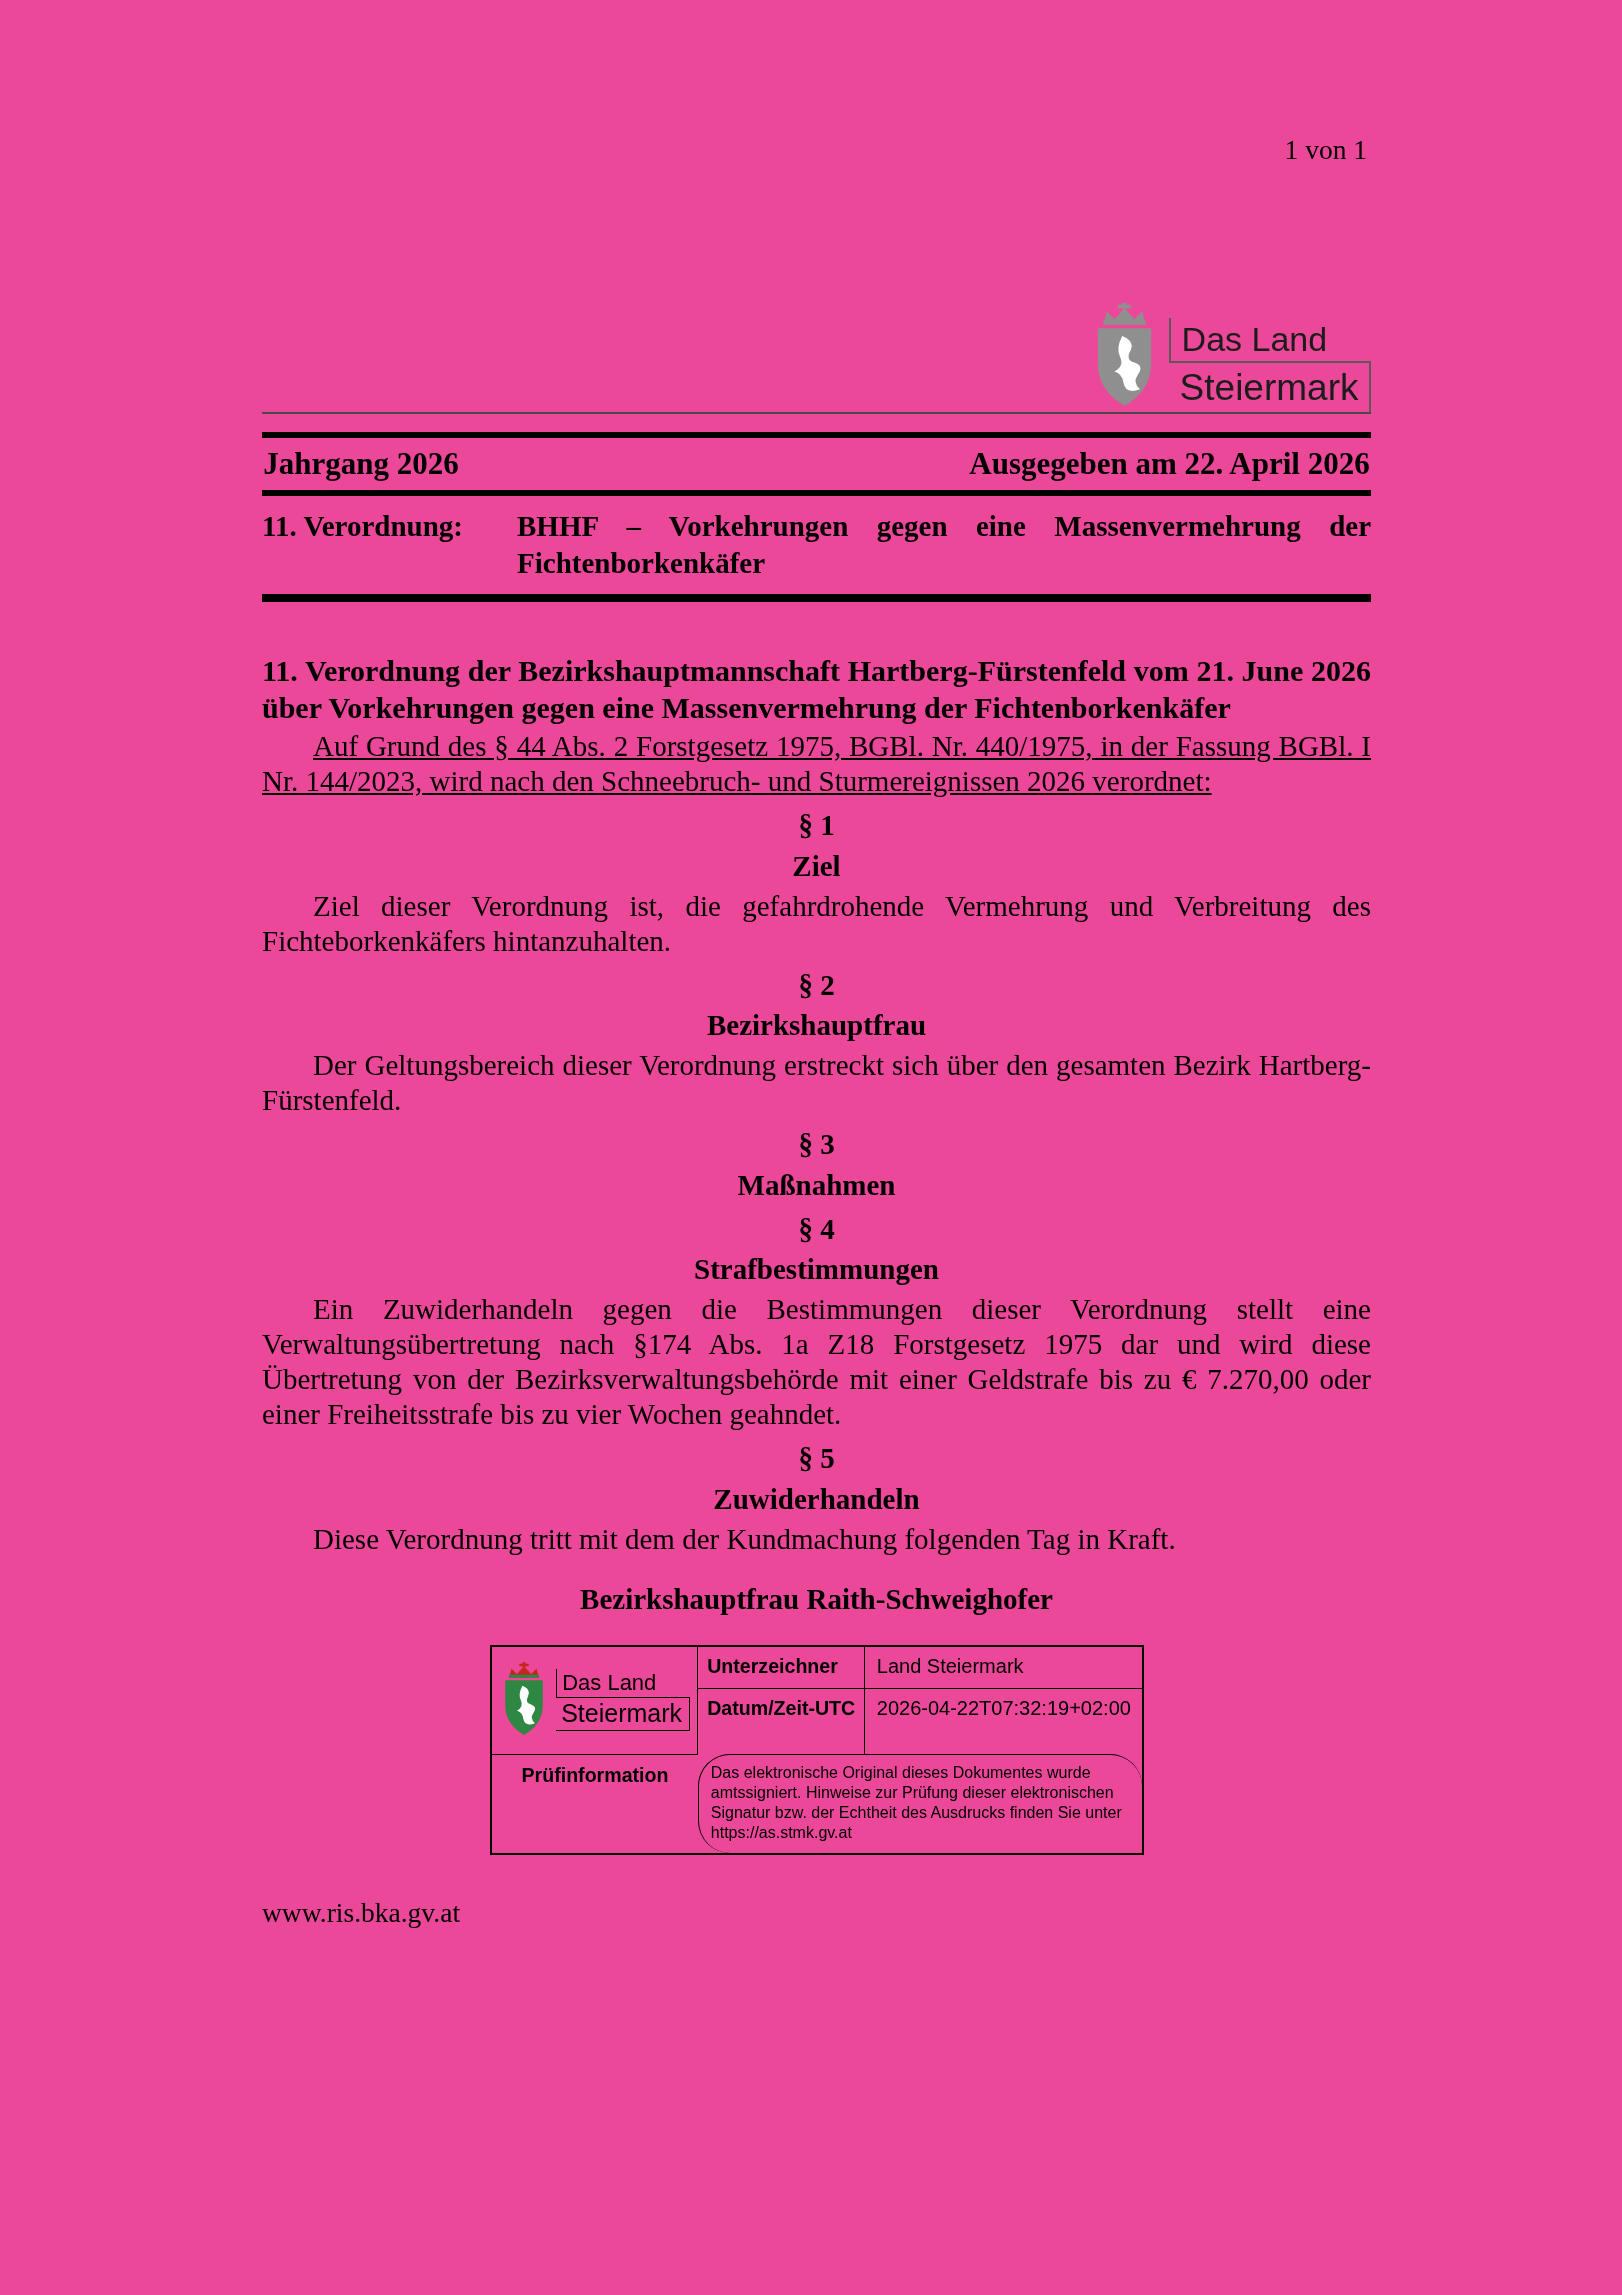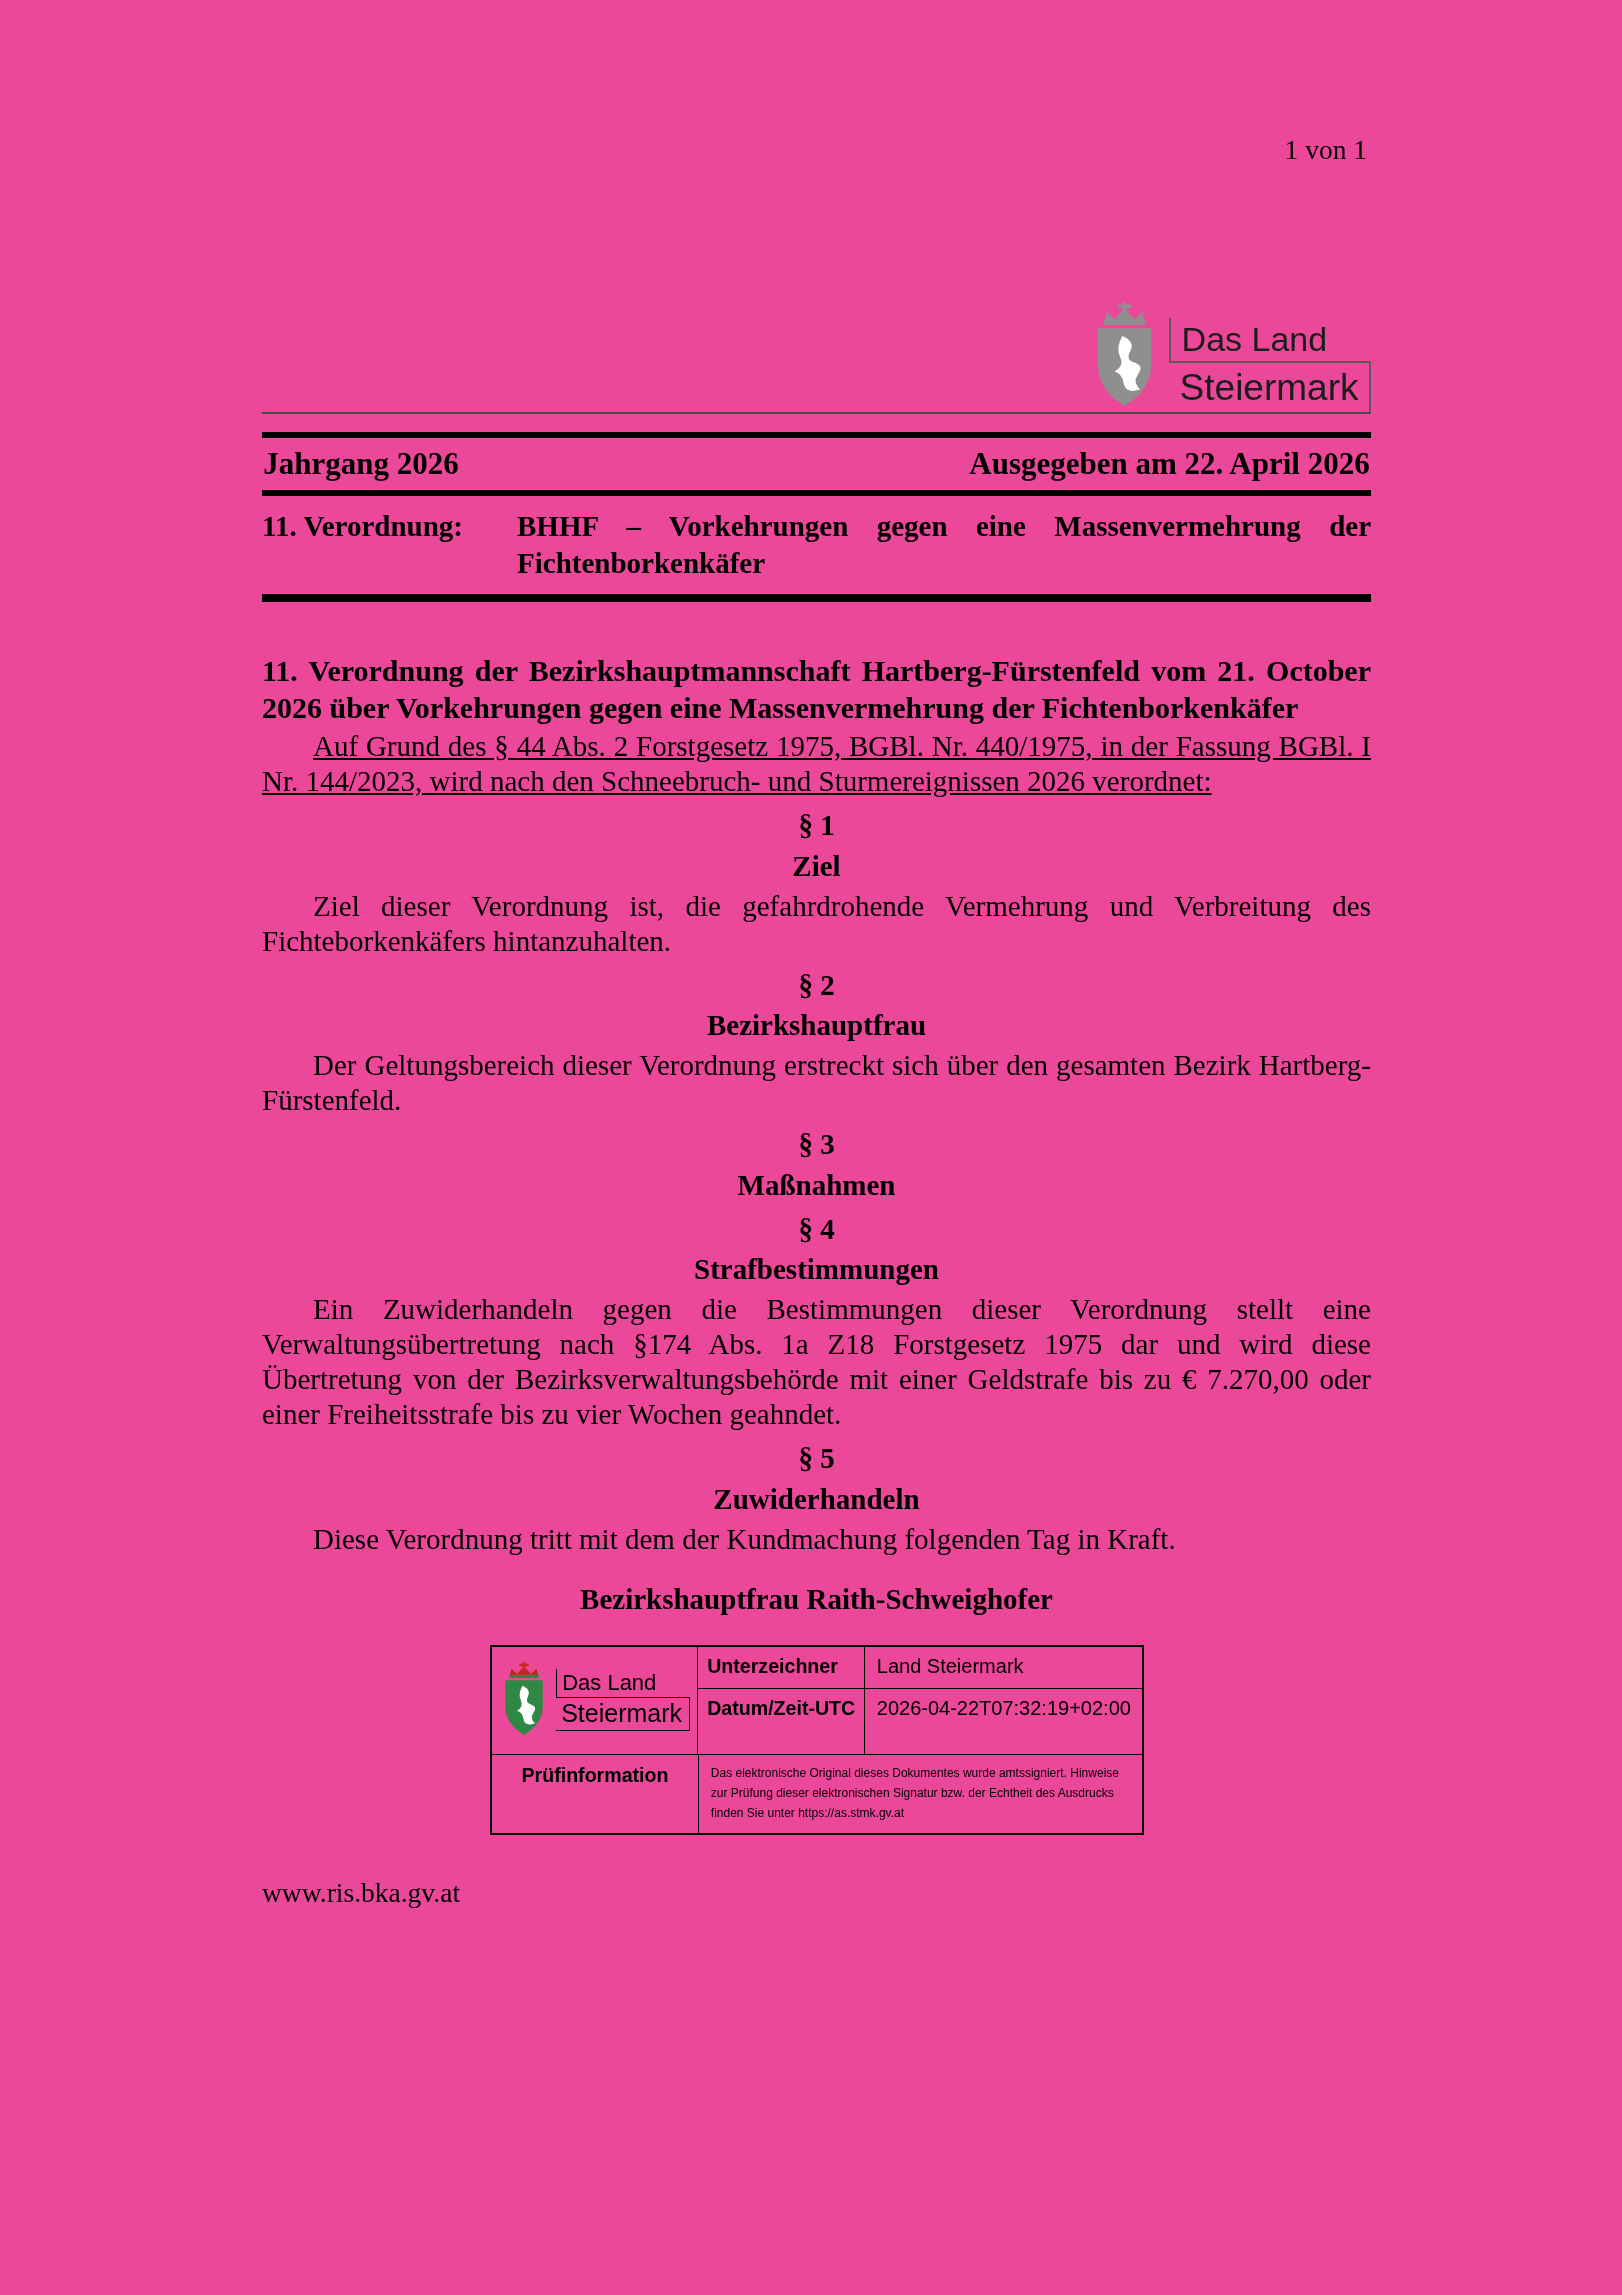--- a/index.html
+++ b/index.html
@@ -97,21 +97,21 @@
   }
   .cell-logo .wm-row1 { border-color:#000; font-size:22px; padding:2.6px 6.5px 3.3px 5.2px; border-width:1.3px; }
   .cell-logo .wm-row2 { border-color:#000; font-size:25px; padding:3.3px 6.5px 3.9px 5.2px; border-width:1.3px;
                         border-bottom:1.3px solid #000; }
   .r1 { border-bottom:1.3px solid #000; }
   .lab { font-weight:bold; font-size:19.6px; padding:7.9px 6.5px 3.9px 9.2px; }
   .val { border-left:1.3px solid #000; font-size:20px; padding:7.9px 6.5px 3.9px 11.8px; }
   .r3  { border-top:1.3px solid #000; }
   .r3-label { grid-column:1; text-align:center; font-weight:bold; font-size:19.6px; padding-top:9.2px; }
   .r3-text  { grid-column:2 / 4; border-left:1.3px solid #000;
-              font-size:12px; line-height:20px; padding:7.9px 13px 10.5px 11.8px; }
+              font-size:16px; line-height:20px; padding:7.9px 13px 10.5px 11.8px;border-radius:32px; }
 
   .footer { margin-top:42px; font-size:27.5px; }
 </style>
 </head>
 <body>
 
 <div class="page">
   <div class="content">
 
     <div class="pagenum">1 von 1</div>
@@ -138,21 +138,21 @@
       <span>Ausgegeben am 22. April 2026</span>
     </div>
 
     <div class="toc">
       <div class="toc-label">11. Verordnung:</div>
       <div class="toc-text">BHHF – Vorkehrungen gegen eine Massenvermehrung der Fichtenborkenkäfer</div>
     </div>
 
     <div class="rule-thick"></div>
 
-    <div class="heading">11. Verordnung der Bezirkshauptmannschaft Hartberg-Fürstenfeld vom 21. October 2026 über Vorkehrungen gegen eine Massenvermehrung der Fichtenborkenkäfer</div>
+    <div class="heading">11. Verordnung der Bezirkshauptmannschaft Hartberg-Fürstenfeld vom 21. June 2026 über Vorkehrungen gegen eine Massenvermehrung der Fichtenborkenkäfer</div>
 
     <div class="preamble">Auf Grund des § 44 Abs. 2 Forstgesetz 1975, BGBl. Nr. 440/1975, in der Fassung BGBl. I Nr. 144/2023, wird nach den Schneebruch- und Sturmereignissen 2026 verordnet:</div>
 
     <div class="section">
       <div class="sec-num">§ 1</div>
       <div class="sec-title">Ziel</div>
       <div class="sec-text">Ziel dieser Verordnung ist, die gefahrdrohende Vermehrung und Verbreitung des Fichteborkenkäfers hintanzuhalten.</div>
     </div>
 
     <div class="section">

